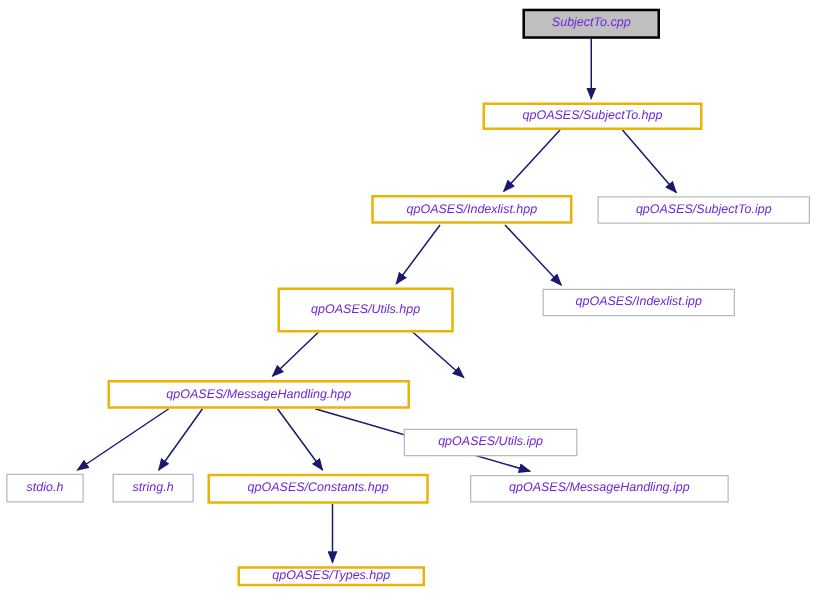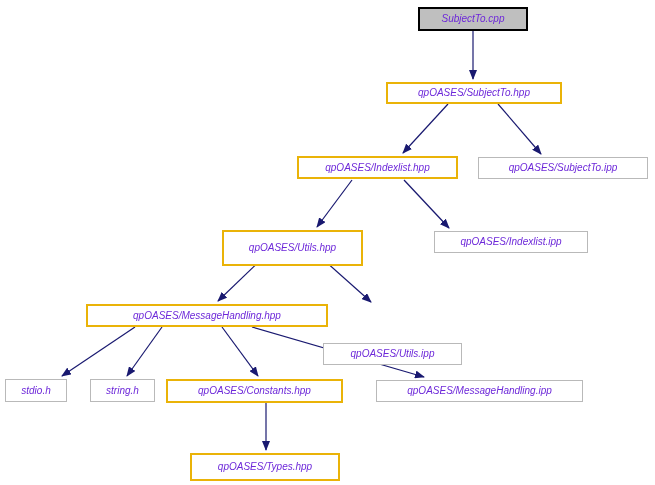--- a/index.html
+++ b/index.html
@@ -88,15 +88,15 @@
   <div class="node undocumented" style="left:323px; top:305px; width:139px; height:22px;margin-top:38px;">qpOASES/Utils.ipp</div>
 
   <div class="node undocumented" style="left:5px; top:379px; width:62px; height:23px;">stdio.h</div>
 
   <div class="node undocumented" style="left:90px; top:379px; width:65px; height:23px;">string.h</div>
 
   <div class="node documented" style="left:166px; top:379px; width:177px; height:24px;">qpOASES/Constants.hpp</div>
 
   <div class="node undocumented" style="left:376px; top:380px; width:207px; height:22px;">qpOASES/MessageHandling.ipp</div>
 
-  <div class="node documented" style="left:190px; top:453px; width:150px; height:28px;">qpOASES/Types.hpp</div>
+  <div class="node documented" style="left:190px; top:453px; width:150px; height:16px;">qpOASES/Types.hpp</div>
 
 </div>
 
 </body></html>

